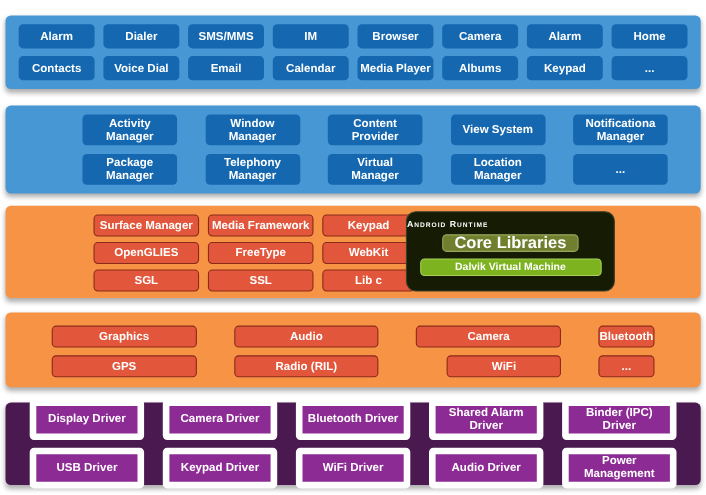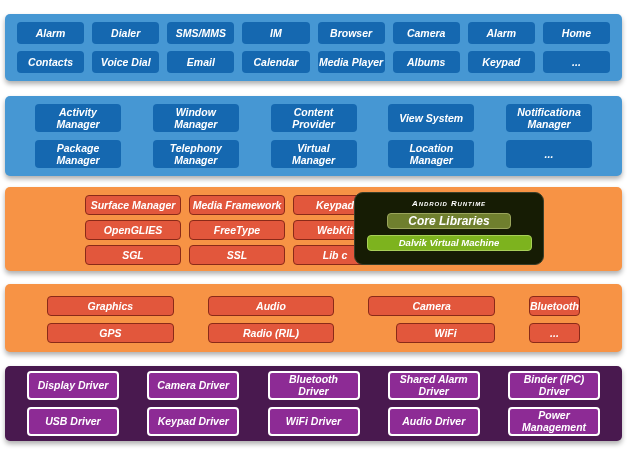--- a/index.html
+++ b/index.html
@@ -2,64 +2,64 @@
 <html style="--layer-blue: #4697d3; --button-blue: #1568b0; --layer-orange: #f79345; --button-red: #e2573c; --runtime-bg: #161c04; --button-core-green: #6f7f2e; --button-dalvik-green: #7db31e; --layer-purple: #49194f; --button-purple: #8d2b95;"><head>
 <meta charset="utf-8">
 <style>
   * { box-sizing: border-box; margin: 0; padding: 0; }
   body { margin: 0; background: #fff; }
   .canvas {
     position: relative; width: 642px; height: 450px; background: #fff;
     font-family: "Liberation Sans", sans-serif; overflow: hidden;
   }
   .layer {
-    position: absolute; left: 5px; right: 20px;
-    border-radius: 5px; box-shadow: 0 3px 5px rgba(0,0,0,.32); font-style: italic;
+    position: absolute; left: 5px; right: 5px;
+    border-radius: 5px; box-shadow: 0 3px 5px rgba(0,0,0,.32);
   }
   .btn {
     display: flex; align-items: center; justify-content: center;
     text-align: center; color: #fff; font-weight: bold;
     font-size: 10.5px; line-height: 12px; border-radius: 4px;
   }
   
   .apps {
     top: 14px; height: 67px; background: var(--layer-blue, #4697d3);
     display: flex; flex-direction: column; justify-content: center;
     gap: 7px; padding: 0 12px;
   }
   .apps-row { display: flex; gap: 8px; }
   .apps-row .btn { flex: 1; height: 22px; white-space: nowrap; background: var(--button-blue, #1568b0); }
   
   .framework {
     top: 96px; height: 80px; background: var(--layer-blue, #4697d3);
     display: flex; flex-direction: column; justify-content: center;
     gap: 8px; padding: 0 30px;
   }
-  .fw-row { display: flex; justify-content: space-between; }
+  .fw-row { display: flex; justify-content: space-between; margin-left: 40px; }
   .fw-row .btn { width: 86px; min-height: 26px; padding: 2px 9px; background: var(--button-blue, #1568b0); }
   
   .libs { top: 187px; height: 84px; background: var(--layer-orange, #f79345); }
   .lib-grid {
     position: absolute; left: 80px; top: 8px;
     display: grid; grid-template-columns: 96px 96px 84px;
     grid-auto-rows: 20px; gap: 5px 8px;
   }
   .red .btn, .btn.red {
     background: var(--button-red, #e2573c); border: 1px solid #8a2a18; white-space: nowrap;
   }
   .runtime {
     position: absolute; right: 78px; top: 5px; width: 190px; height: 73px;
     background: var(--runtime-bg, #161c04); border-radius: 9px; border: 1px solid #3a3f2a;
   }
   .runtime-title {
     color: #fff; font-size: 8px; font-weight: bold; font-variant: small-caps;
-    letter-spacing: .9px; text-align: center; margin-top: 6px;
+    letter-spacing: .9px; text-align: left; margin-top: 6px;
   }
   .core-btn {
-    width: 124px; height: 16px; margin: 5px auto 0; font-size: 12px;
+    width: 124px; height: 16px; margin: 5px auto 0; font-size: 15px;
     background: var(--button-core-green, #6f7f2e); border: 1px solid #9aa55c;
   }
   .dalvik-btn {
     width: 165px; height: 16px; margin: 6px auto 0; font-size: 9.5px;
     background: var(--button-dalvik-green, #7db31e); border: 1px solid #a8cf59;
   }
   
   .hal { top: 284px; height: 68px; background: var(--layer-orange, #f79345); }
   .hal-grid {
     display: grid; grid-template-columns: repeat(3, 1fr);
@@ -69,22 +69,22 @@
   .hal-grid .btn:nth-child(7) { grid-column: 3; margin-left: 28px; }
   .hal-grid .btn:nth-child(8) { grid-column: 4; }
   
   .kernel {
     top: 366px; height: 75px; background: var(--layer-purple, #49194f);
     display: flex; flex-direction: column; justify-content: center;
     gap: 7px; padding: 0 22px;
   }
   .kernel-row { display: flex; justify-content: space-between; }
   .kernel-row .btn {
-    width: 92px; min-height: 24px; padding: 1px 3px; line-height: 11.5px;
-    background: var(--button-purple, #8d2b95); border: 2px solid #ffffff;
+    width: 104px; min-height: 24px; padding: 1px 3px; line-height: 11.5px;
+    background: var(--button-purple, #8d2b95); border: 6px solid #ffffff;
   }
 </style>
 </head>
 <body>
 
 <div class="canvas">
 
   <div class="layer apps">
     <div class="apps-row">
         <div class="btn">Alarm</div>

